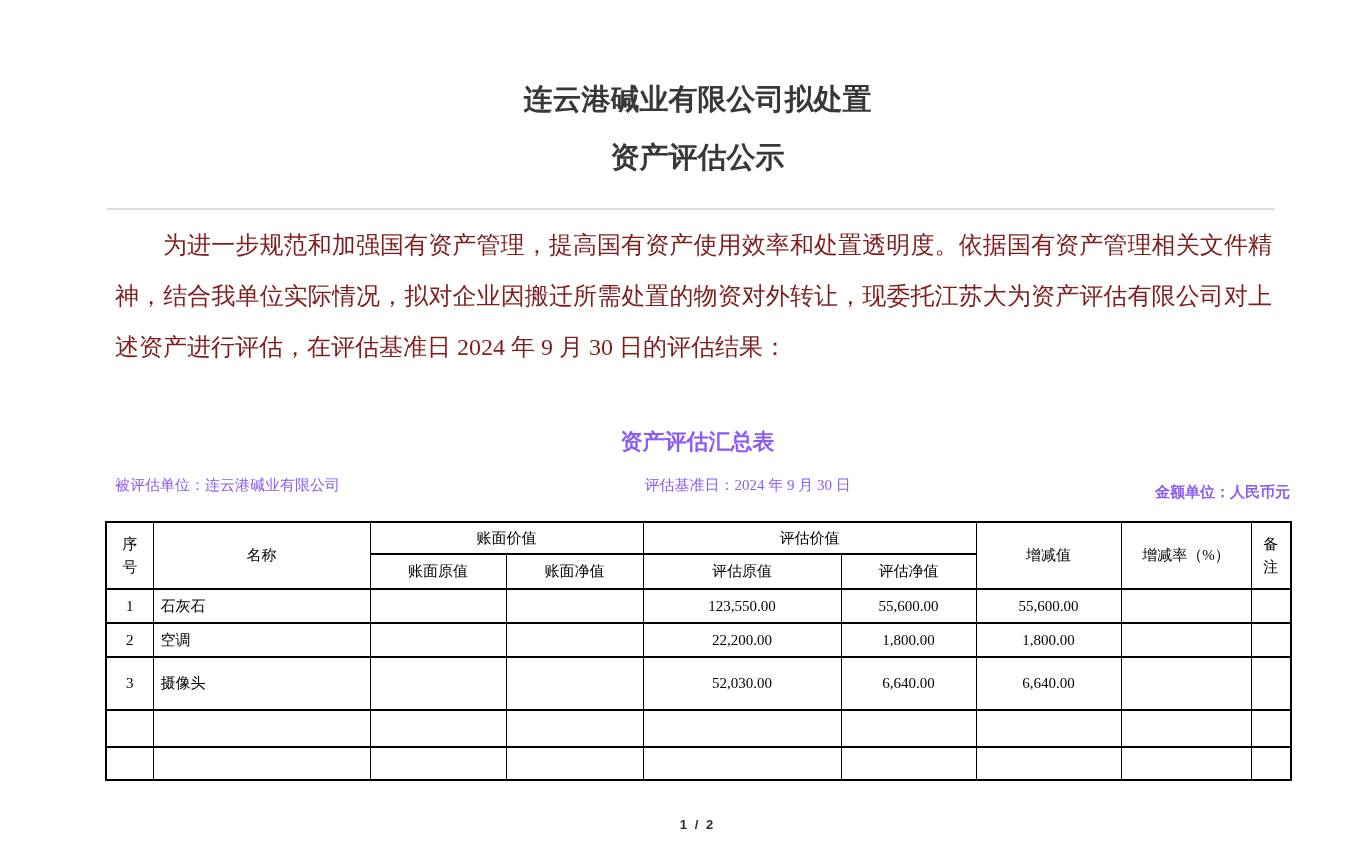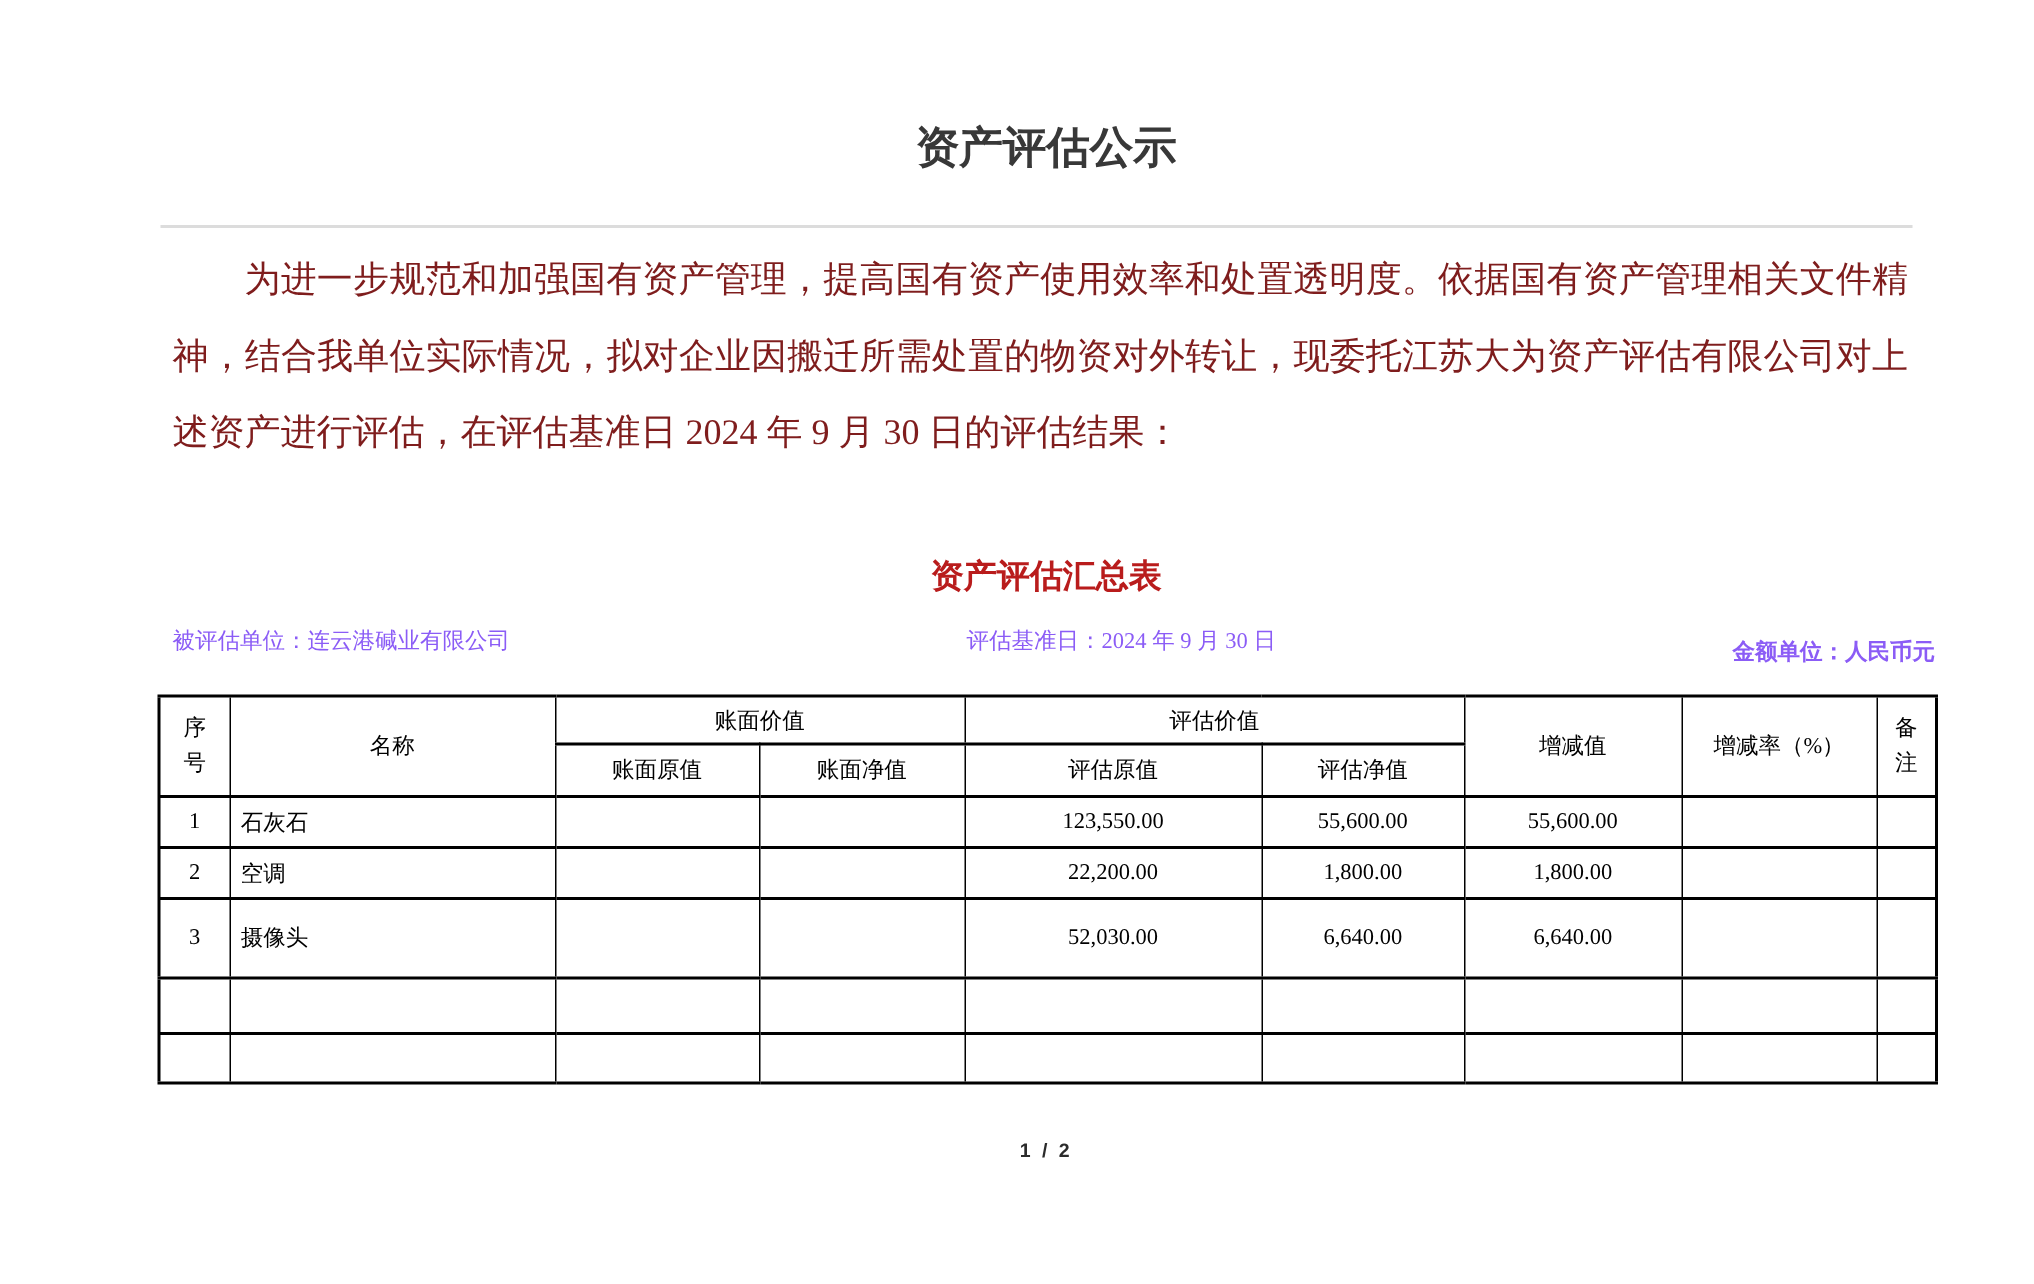--- a/index.html
+++ b/index.html
@@ -38,21 +38,21 @@
     line-height: 51px;
     color: #7f1d1d;
     text-align: justify;
     text-indent: 2em;
   }
   .table-title {
     margin: 54px 0 0 0;
     text-align: center;
     font-size: 22px;
     font-weight: bold;
-    color: #b91c1c;
+    color: #8b5cf6;
     line-height: 30px;
   }
   .meta-row {
     margin-top: 19px;
     display: flex;
     justify-content: space-between;
     align-items: flex-start;
     font-size: 15px;
     color: #8b5cf6;
     padding: 0 0 0 10px;
@@ -105,20 +105,21 @@
     font-family: "Liberation Sans", sans-serif;
     letter-spacing: 2px;
   }
 </style>
 </head>
 <body>
 
 <div class="page">
 
   <h1 class="doc-title">
+    <span class="title-line">连云港碱业有限公司拟处置</span>
     <span class="title-line">资产评估公示</span>
   </h1>
 
   <hr class="divider">
 
   <p class="body-text">为进一步规范和加强国有资产管理，提高国有资产使用效率和处置透明度。依据国有资产管理相关文件精神，结合我单位实际情况，拟对企业因搬迁所需处置的物资对外转让，现委托江苏大为资产评估有限公司对上述资产进行评估，在评估基准日 2024 年 9 月 30 日的评估结果：</p>
 
   <h2 class="table-title">资产评估汇总表</h2>
 
   <div class="meta-row">

